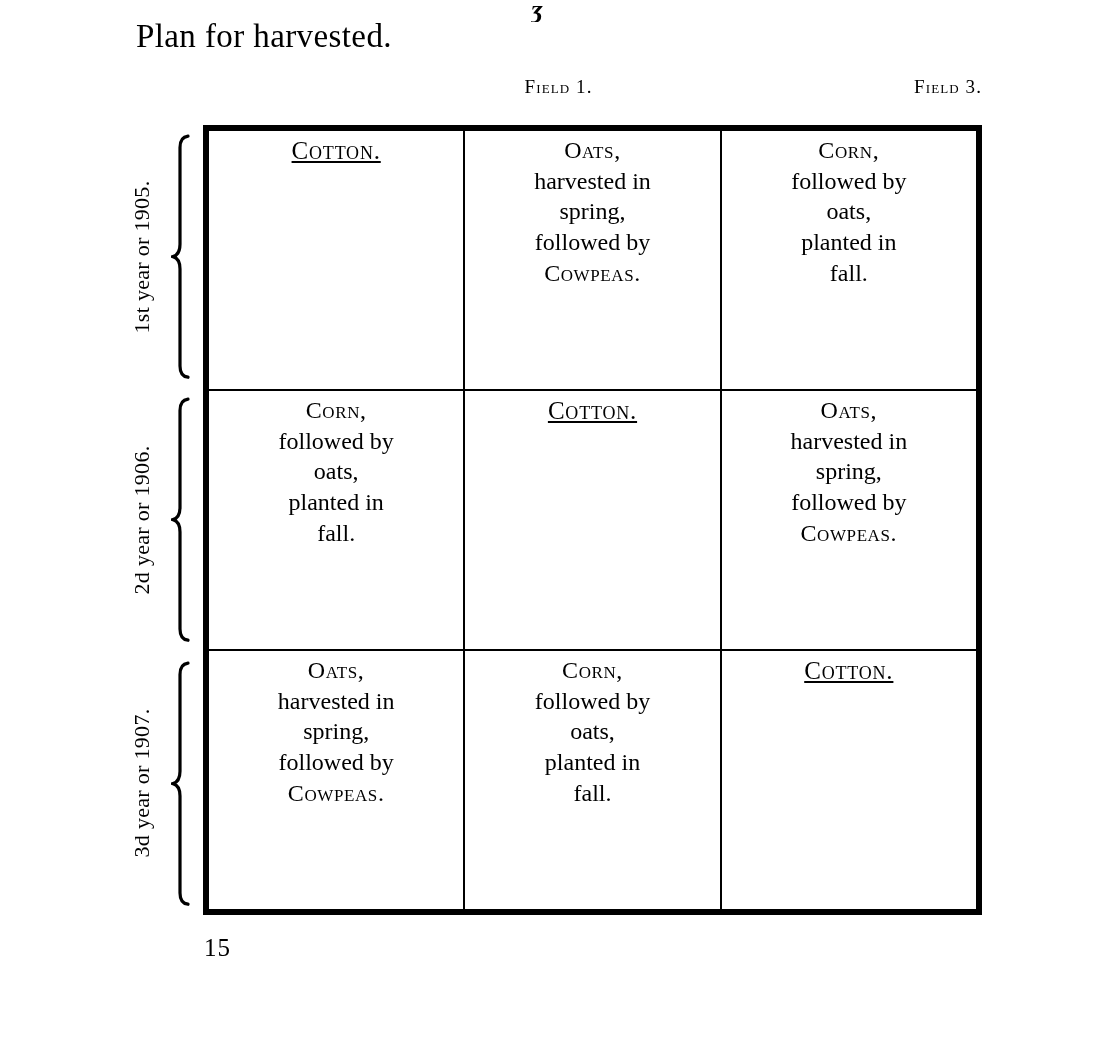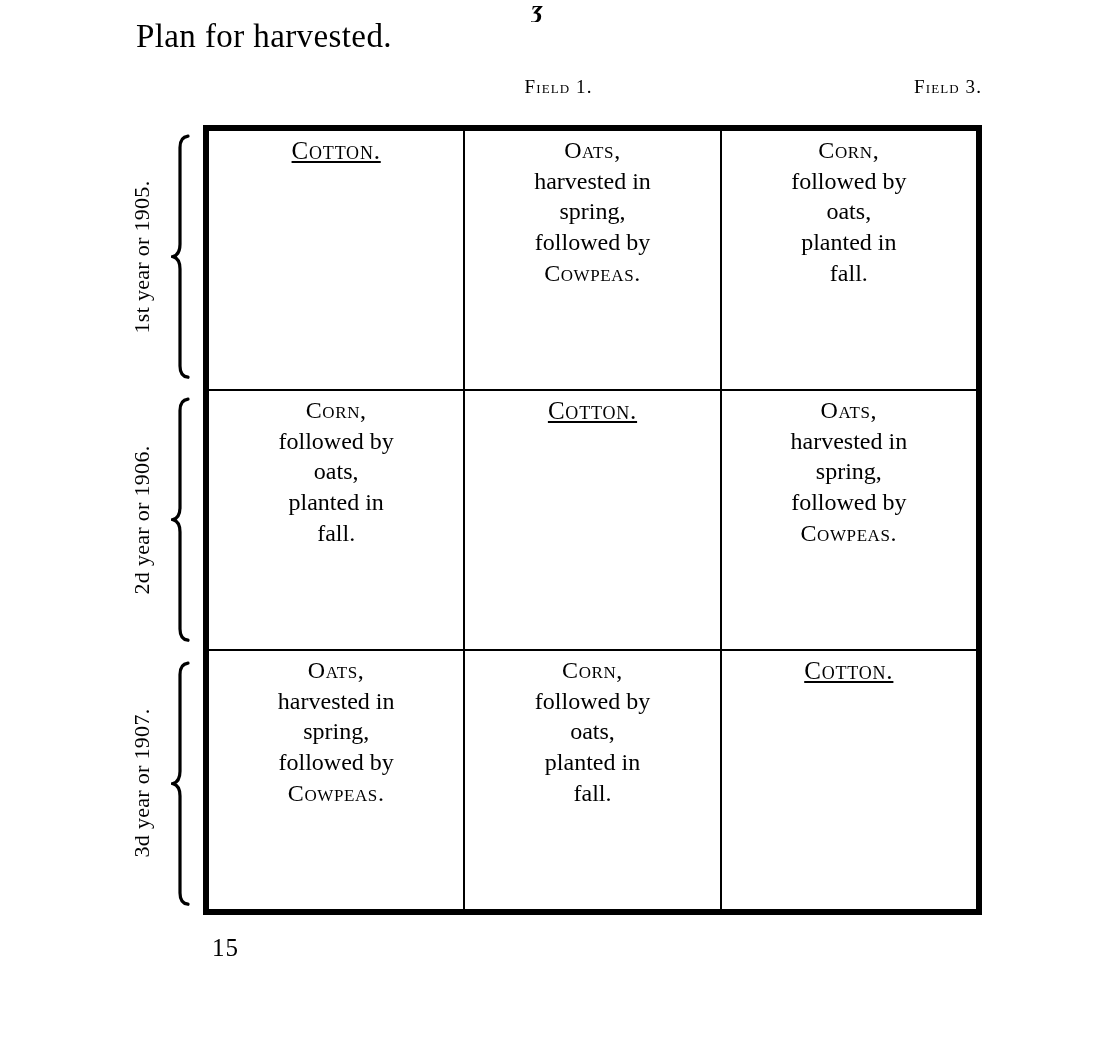--- a/index.html
+++ b/index.html
@@ -151,21 +151,21 @@
   }
   .row-brace svg {
     display: block;
     width: 100%;
     height: 100%;
   }
 
   
   .page-number {
     position: absolute;
-    left: 212px;
+    left: 204px;
     top: 934px;
     font-size: 25px;
     letter-spacing: 1px;
   }
 </style>
 </head>
 <body>
 
 <div class="scan-artifact">ʒ</div>
 

